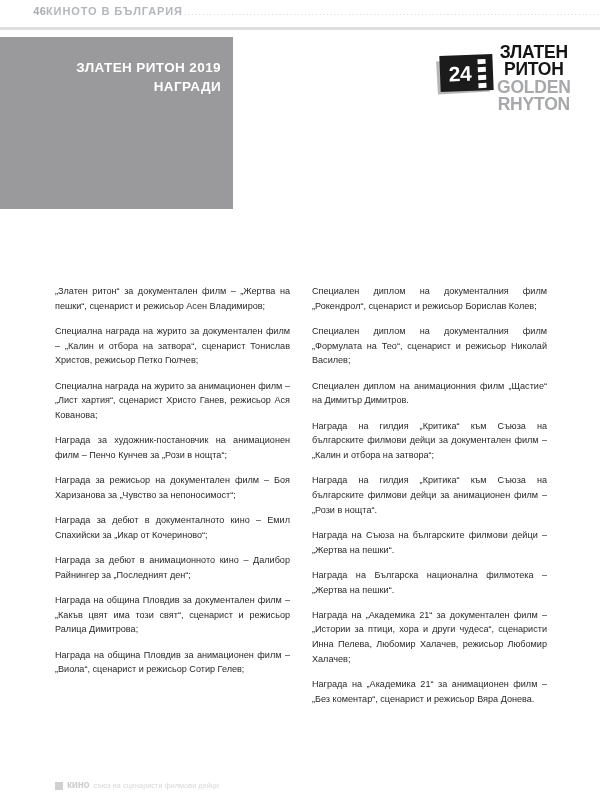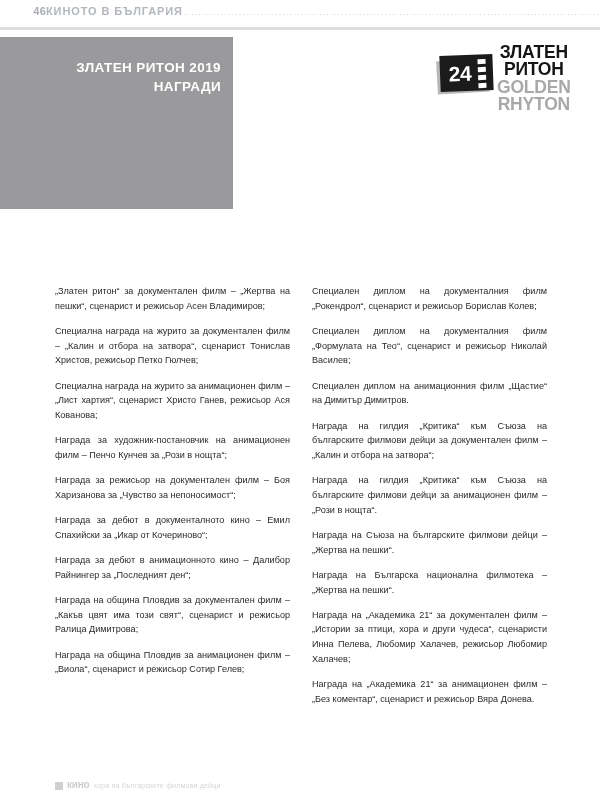--- a/index.html
+++ b/index.html
@@ -269,16 +269,16 @@
       <p class="para">Награда на Съюза на българските филмови дейци – „Жертва на пешки“.</p>
       <p class="para">Награда на Българска национална филмотека – „Жертва на пешки“.</p>
       <p class="para">Награда на „Академика 21“ за документален филм – „Истории за птици, хора и други чудеса“, сценаристи Инна Пелева, Любомир Халачев, режисьор Любомир Халачев;</p>
       <p class="para">Награда на „Академика 21“ за анимационен филм – „Без коментар“, сценарист и режисьор Вяра Донева.</p>
     </div>
   </div>
 
   <div class="footer">
     <span class="footer-mark"></span>
     <span class="footer-brand">кино</span>
-    <span class="footer-tag">хора на българските филмови дейци</span>
+    <span class="footer-tag">съюз на сценаристи филмови дейци</span>
   </div>
 
 </div>
 
 </body></html>

